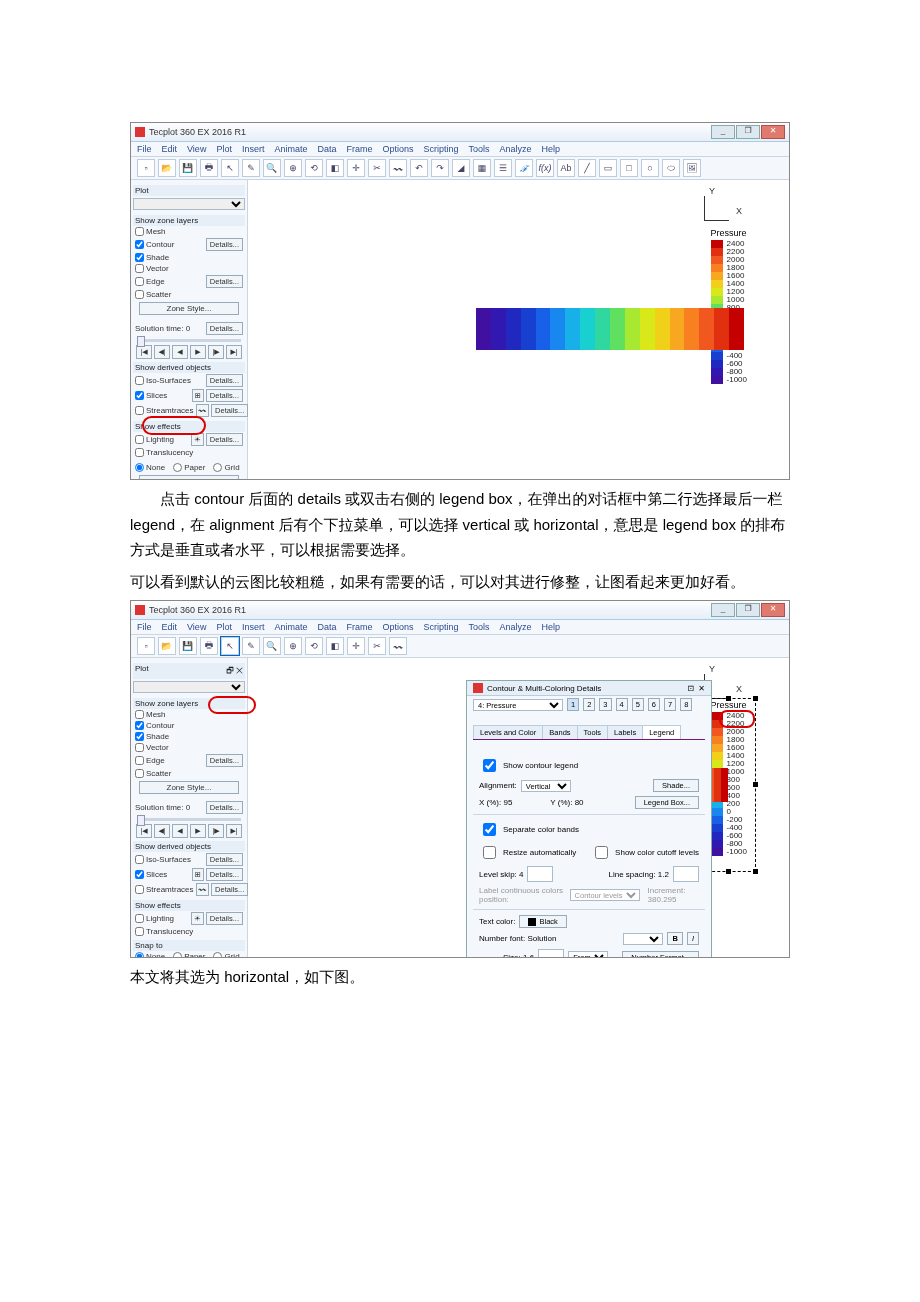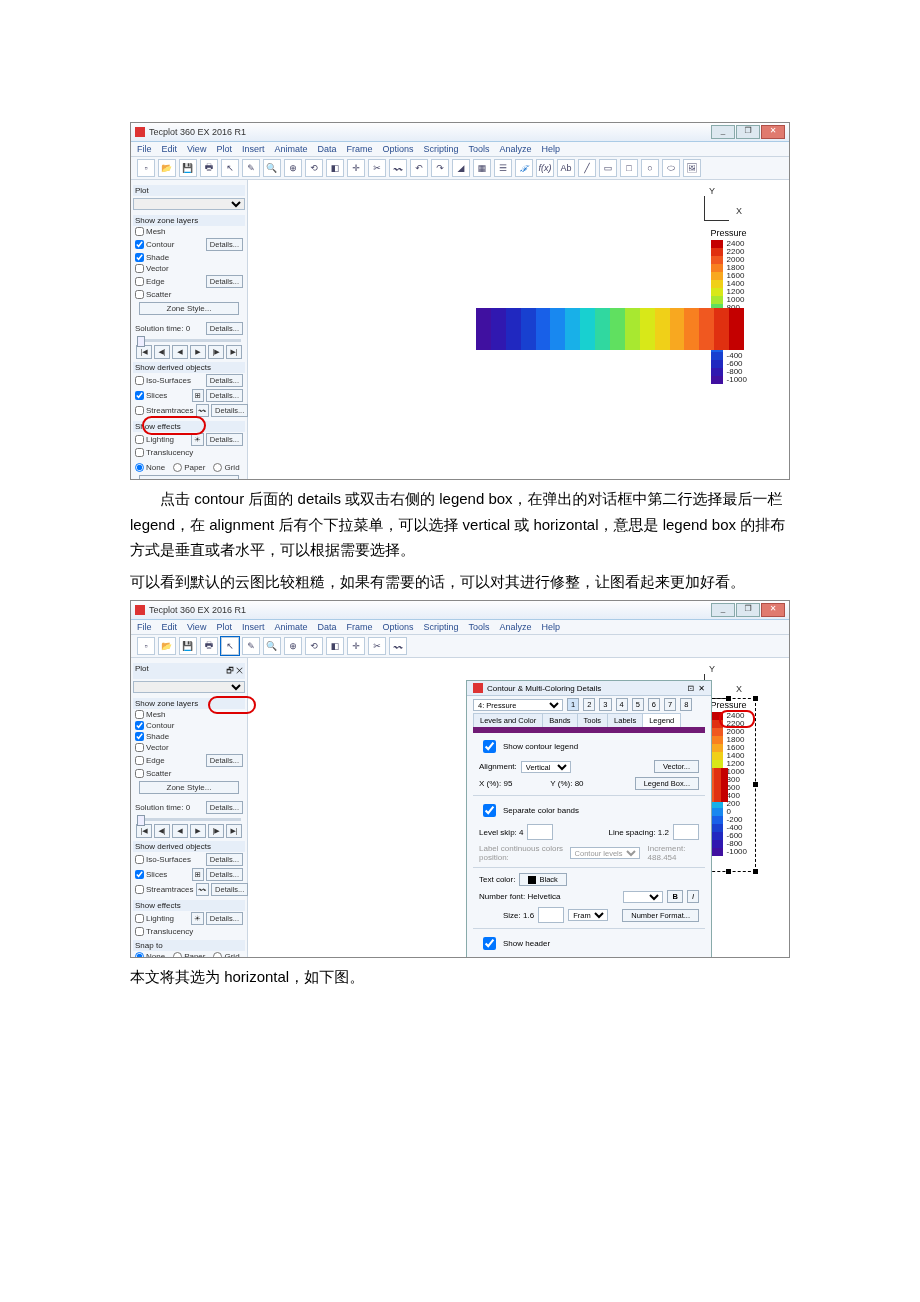--- a/index.html
+++ b/index.html
@@ -31,21 +31,21 @@
 .legend-title{font-size:9px;margin-bottom:2px}
 .legend-row{display:flex;align-items:flex-end;height:8px}
 .legend-swatch{width:12px;height:8px}
 .legend-val{padding-left:4px;color:#222}
 .contour-plot{position:absolute;left:235px;top:112px;width:250px;height:36px;display:flex}
 .contour-plot.big{left:228px;top:128px;width:268px;height:42px}
 .contour-seg{flex:1;height:100%}
 .red-circle{position:absolute;border:2.5px solid #d00;border-radius:50%}
 .dialog{position:absolute;left:218px;top:22px;width:244px;background:#f4f7fb;border:1px solid #8aa;font-size:8px}
 .dialog .dlg-row{display:flex;align-items:center;padding:2px 6px;gap:4px}
-.dialog .tabs{display:flex;border-bottom:6px solid #701a75;margin:0 6px}
+.dialog .tabs{display:flex;border-bottom:1px solid #701a75;margin:12px 6px}
 .dialog .tab{padding:2px 6px;border:1px solid #bcd;border-bottom:none;background:#e6eef8;font-size:7.5px;margin-right:-1px}
 .dialog .tab.active{background:#fff;}
 .dialog .sect{padding:2px 6px}
 .dialog select,.dialog input[type=text]{font-size:7.5px;height:12px;border:1px solid #abc;background:#fff}
 .dialog .dbtn{font-size:7.5px;border:1px solid #9ab;background:#f0f5fa;padding:1px 8px}
 .slider-track{height:3px;background:#cbd6e2;margin:3px 4px;position:relative}
 .slider-track .thumb{position:absolute;left:0;top:-3px;width:6px;height:9px;background:#eef;border:1px solid #89a}
 .playback{display:flex;justify-content:center;gap:2px;margin:3px 0}
 .playback .pbtn{width:14px;height:12px;border:1px solid #9ab;background:#f0f5fa;font-size:7px;display:flex;align-items:center;justify-content:center}
 .sel-handles{position:absolute;border:1px dashed #000}
@@ -585,57 +585,64 @@
         </div>
         <div class="sect">
           <div class="dlg-row">
                 <input type="checkbox" checked="" style="">
                 <span>Show contour legend</span>
               </div>
           <div class="dlg-row">
                 <span>Alignment:</span>
                 <select style="width:50px"><option>Vertical</option></select>
                 <span style="flex:1"></span>
-                <span class="dbtn">Vector...</span>
+                <span class="dbtn">Shade...</span>
               </div>
           <div class="dlg-row">
                 <span>X (%): 95</span>
                 <span style="width:30px"></span>
                 <span>Y (%): 80</span>
                 <span style="flex:1"></span>
                 <span class="dbtn">Legend Box...</span>
               </div>
           <hr style="border:none;border-top:1px solid #cbd6e2;margin:3px 0">
           <div class="dlg-row">
                 <input type="checkbox" checked="" style="">
                 <span>Separate color bands</span>
               </div>
           <div class="dlg-row">
+                <input type="checkbox" style="">
+                <span>Resize automatically</span>
+                <span style="flex:1"></span>
+                <input type="checkbox" style="">
+                <span>Show color cutoff levels</span>
+              </div>
+          <div class="dlg-row">
                 <span>Level skip: 4</span>
                 <input type="text" style="width: 20px;">
                 <span style="flex:1"></span>
                 <span>Line spacing: 1.2</span>
                 <input type="text" style="width: 20px;">
               </div>
           <div class="dlg-row">
                 <span style="color:#999">Label continuous colors position:</span>
                 <select style="width:70px;color:#999"><option>Contour levels</option></select>
                 <span style="flex:1"></span>
-                <span style="color:#999">Increment: 488.454</span>
+                <span style="color:#999">Increment: 380.295</span>
               </div>
           <hr style="border:none;border-top:1px solid #cbd6e2;margin:3px 0">
           <div class="dlg-row">
                 <span>Text color:</span>
                 <span class="dbtn" style="display:flex;align-items:center;gap:3px">
                   <span style="width:8px;height:8px;background:#000"></span>
                   <span>Black</span>
                 </span>
               </div>
           <div class="dlg-row">
-                <span>Number font: Helvetica</span>
+                <span>Number font: Solution</span>
                 <span style="flex:1"></span>
                 <select style="width:40px"></select>
                 <span class="dbtn" style="font-weight:bold;padding:1px 4px">B</span>
                 <span class="dbtn" style="font-style:italic;padding:1px 4px">I</span>
               </div>
           <div class="dlg-row" style="padding-left:30px">
                 <span>Size: 1.6</span>
                 <input type="text" style="width: 20px;">
                 <select style="width:40px"><option>Frame%</option></select>
                 <span style="flex:1"></span>

